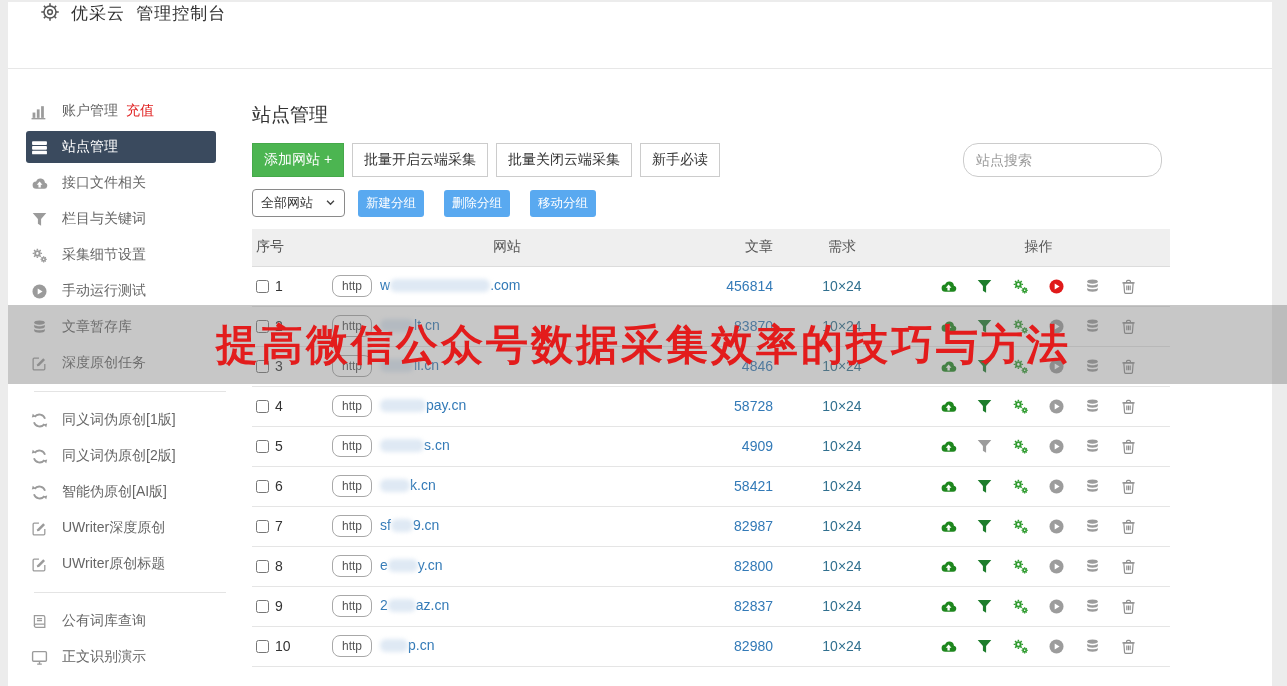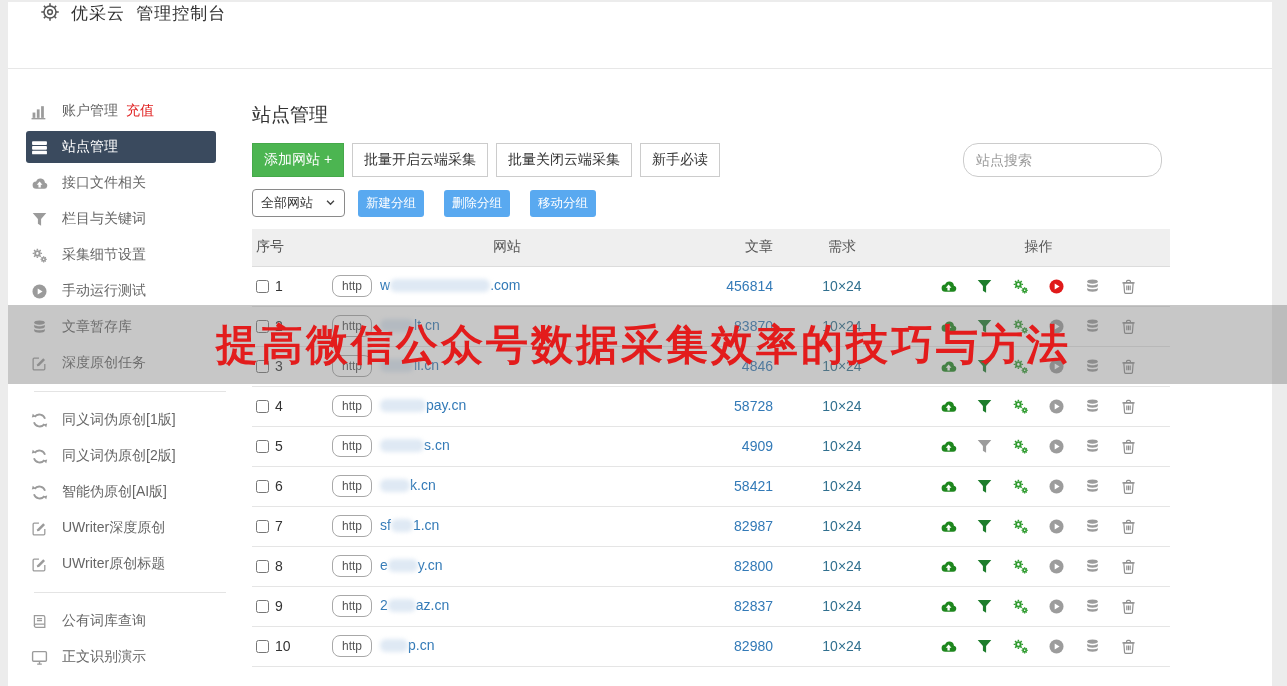--- a/index.html
+++ b/index.html
@@ -609,21 +609,21 @@
                         <path d="M2.2 4.6h11.6M6.2 4.6V3.2a1 1 0 0 1 1-1h1.6a1 1 0 0 1 1 1v1.4"></path>
                         <path d="M6.4 7v4.6M8 7v4.6M9.6 7v4.6"></path>
                       </g>
                     </svg>
                   </span>
                 </span>
               </td>
             </tr>
             <tr>
               <td class="c0"><input type="checkbox" class="row-check" style=""><span>7</span></td>
-              <td class="c1"><span class="http-badge">http</span><span class="domain"><span>sf</span><span class="blur-patch" style="width:22px"></span><span>1.cn</span></span></td>
+              <td class="c1"><span class="http-badge">http</span><span class="domain"><span>sf</span><span class="blur-patch" style="width:22px"></span><span>9.cn</span></span></td>
               <td class="c2"><span class="articles">82987</span></td>
               <td class="c3"><span class="demand">10×24</span></td>
               <td class="c4">
                 <span class="actions">
                   <span class="act-icon">
                     <svg width="17" height="17" viewBox="0 0 16 16" xmlns="http://www.w3.org/2000/svg">
                       <path fill="#1e871e" d="M13.1 7.3a4.3 4.3 0 0 0-8.3-1.2A3.4 3.4 0 0 0 5.1 13h7a2.9 2.9 0 0 0 1-5.7z"></path>
                       <path fill="#fff" d="M8.1 6.1l2.7 3.1H9.2v2.5H7V9.2H5.4z"></path>
                     </svg>
                   </span>

